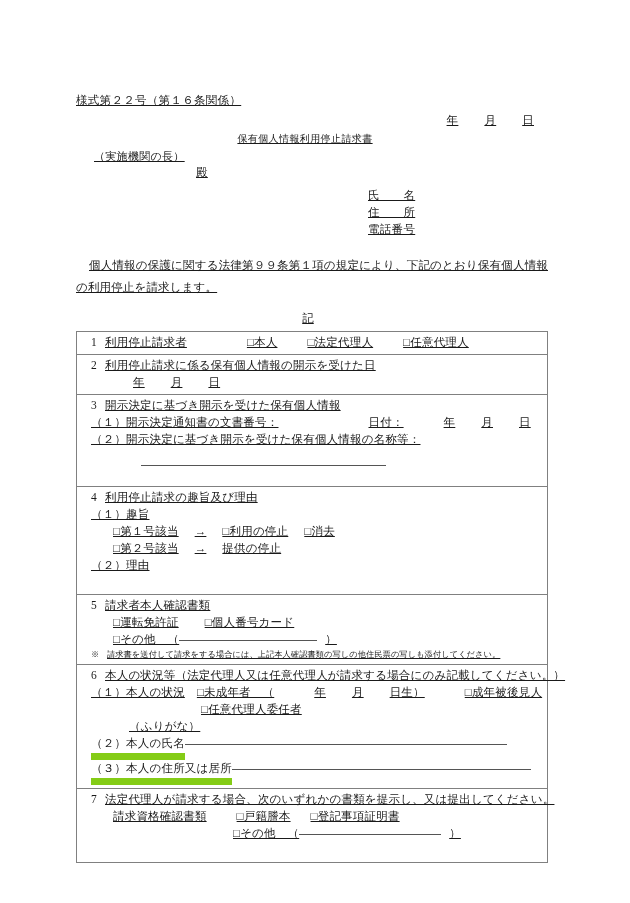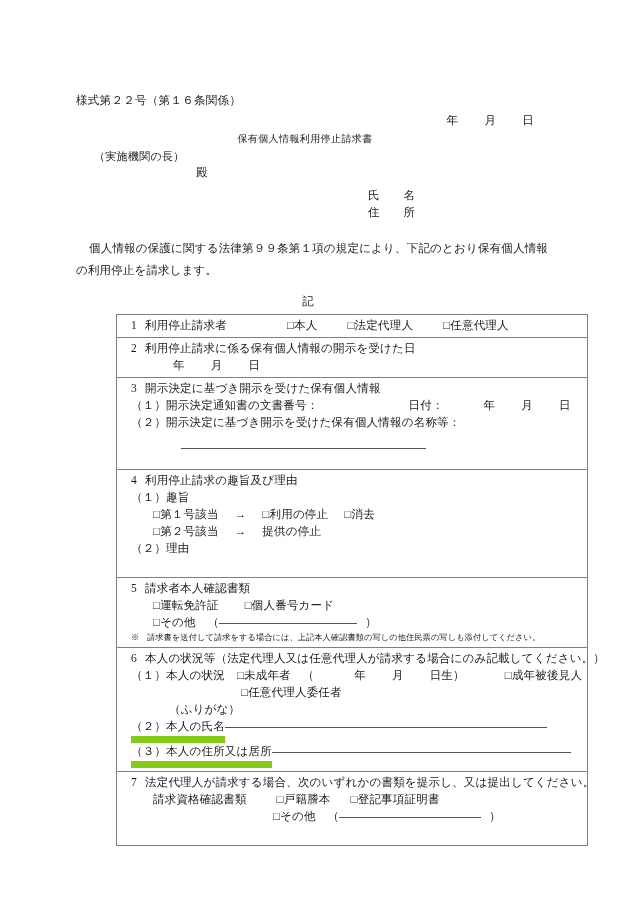--- a/index.html
+++ b/index.html
@@ -20,20 +20,21 @@
     left: 0; top: 0;
     width: 630px;
     height: 903px;
     background: #fff;
   }
   .doc {
     position: absolute;
     left: 76px;
     top: 92px;
     width: 472px;
+    text-decoration: underline;
   }
 
   
   .form-no {
     font-size: 11.5px;
     line-height: 16px;
     letter-spacing: 0.3px;
     white-space: nowrap;
   }
   .date-line {
@@ -90,21 +91,20 @@
     font-size: 11.5px;
     line-height: 16px;
     padding-right: 8px;
   }
 
   
   table.form-table {
     width: 472px;
     border-collapse: collapse;
     table-layout: fixed;
-    margin-left: 40px;
   }
   table.form-table td {
     border: 1px solid #808080;
     padding: 2px 0 3px 0;
     vertical-align: top;
   }
   .cell {
     font-size: 11.5px;
     line-height: 17px;
     letter-spacing: 0.2px;
@@ -166,20 +166,21 @@
     </div>
 
     <div class="doc-title">保有個人情報利用停止請求書</div>
 
     <div class="agency-line">（実施機関の長）</div>
     <div class="dono-line">殿</div>
 
     <div class="applicant-block">
       <div class="sub">氏　　名</div>
       <div class="sub">住　　所</div>
+      <div class="sub">電話番号</div>
     </div>
 
     <div class="statement"><span class="indent"></span><span>個人情報の保護に関する法律第９９条第１項の規定により、下記のとおり保有個人情報の利用停止を請求します。</span></div>
 
     <div class="ki">記</div>
 
     <table class="form-table">
 
       <tbody>
           <tr>

